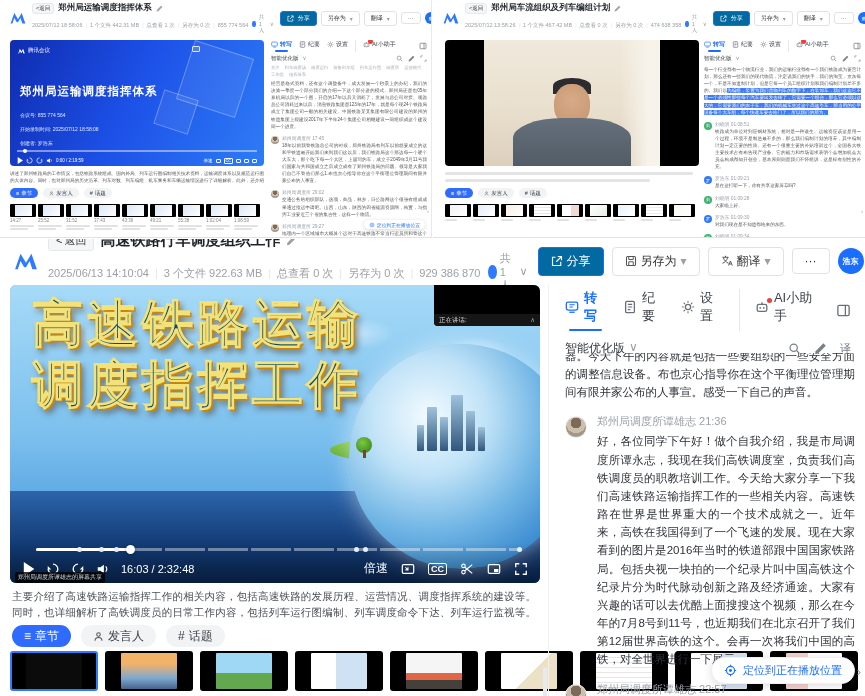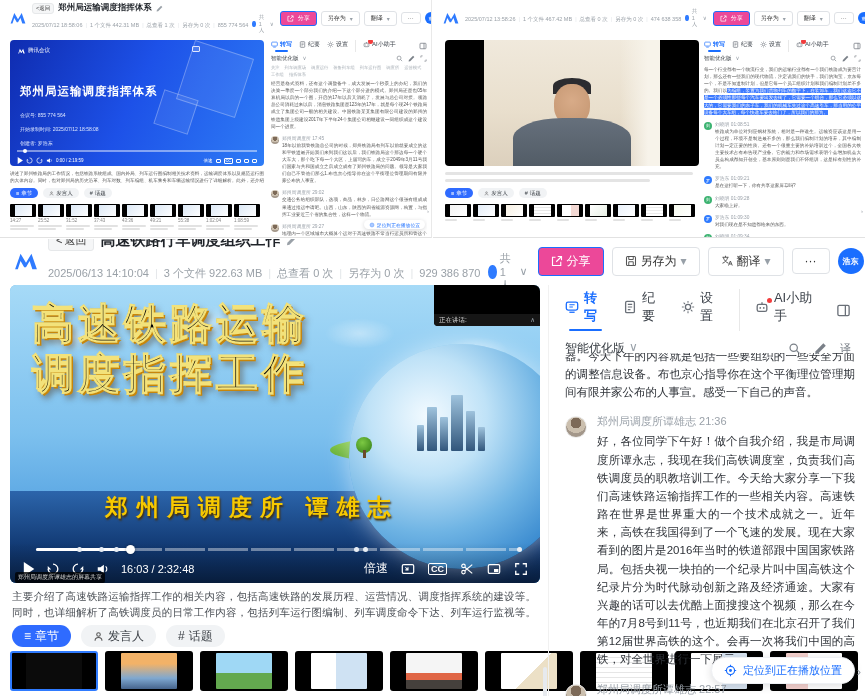--- a/index.html
+++ b/index.html
@@ -13,21 +13,21 @@
 
 .hdr{position:absolute;left:0;right:0;top:0;display:flex;align-items:center}
 .hdr .tcol{display:flex;flex-direction:column;justify-content:center}
 .trow{display:flex;align-items:center}
 .backchip{display:inline-flex;align-items:center;background:#f5f6f7;border:1px solid #e6e8ea;border-radius:3px;color:#444;white-space:nowrap}
 .stats{display:flex;align-items:center;color:#9aa1a8;white-space:nowrap}
 .stat+.stat::before{content:"|";color:#e3e6e9;margin:0 6px}
 .people{display:inline-flex;align-items:center;color:#9aa1a8;gap:3px}
 .pavatar{display:inline-block;border-radius:50%;background:#2f7bff}
 .btn{display:inline-flex;align-items:center;justify-content:center;gap:4px;border-radius:4px;border:1px solid #dfe2e6;background:#fff;color:#333;white-space:nowrap;cursor:pointer}
-.btn.primary{background:#ec4899;border-color:#1a6eff;color:#fff}
+.btn.primary{background:#0369a1;border-color:#1a6eff;color:#fff}
 .avatar{border-radius:50%;background:#1a6eff;color:#fff;display:flex;align-items:center;justify-content:center;font-weight:bold}
 .chev{color:#98a0a8}
 #mainS .hdr{height:44px;padding:0 14px;gap:10px}
 #mainS .backchip{font-size:11px;padding:2px 7px;gap:2px}
 #mainS .title{font-size:15px;font-weight:bold;color:#1f2329;margin:0 6px}
 #mainS .stats{font-size:11px;margin-top:3px}
 #mainS .hbtns{margin-left:auto;display:flex;align-items:center;gap:8px}
 #mainS .btn{font-size:12px;padding:5px 12px}
 #mainS .avatar{width:26px;height:26px;font-size:8px}
 .mini .hdr{height:36px;padding:0 10px;gap:6px}
@@ -44,21 +44,21 @@
 #mainS .pavatar{width:14px;height:14px}
 
 .vwrap{position:absolute;left:10px;top:46px;width:530px;height:298px;border-radius:6px;overflow:hidden;background:#6cb5ea}
 .sky{position:absolute;inset:0;background:linear-gradient(180deg,#a6daf7 0%,#7cc0ee 50%,#5ea9e4 72%)}
 .wmap{position:absolute;left:0;top:0;right:0;height:58%;opacity:.5;background:
  radial-gradient(40px 22px at 12% 30%,rgba(255,255,255,.8),transparent 70%),
  radial-gradient(60px 26px at 38% 22%,rgba(255,255,255,.7),transparent 70%),
  radial-gradient(50px 22px at 66% 28%,rgba(255,255,255,.75),transparent 70%),
  radial-gradient(46px 20px at 88% 38%,rgba(255,255,255,.7),transparent 70%)}
 .sea{position:absolute;left:0;right:0;bottom:0;height:92px;background:linear-gradient(180deg,#2c65ab,#123a74 60%,#0c2c5c)}
-.gtitle{position:absolute;left:22px;top:14px;font-size:42px;line-height:1.2;font-weight:bold;letter-spacing:4px;color:#000000;-webkit-text-stroke:1px #f3e27a;text-shadow:2px 2px 0 #c8860a,4px 5px 6px rgba(70,35,0,.55)}
+.gtitle{position:absolute;left:22px;top:8px;font-size:51px;line-height:1.2;font-weight:bold;letter-spacing:4px;color:#0c4a6e;-webkit-text-stroke:1px #f3e27a;text-shadow:2px 2px 0 #c8860a,4px 5px 6px rgba(70,35,0,.55)}
 .sname{position:absolute;left:95px;bottom:60px;font-size:23px;font-weight:bold;letter-spacing:8px;color:#f7c900;text-shadow:1px 2px 2px #4a2e00}
 .globe{position:absolute;right:-34px;bottom:14px;width:225px;height:225px;border-radius:50%;background:radial-gradient(circle at 35% 32%,#f2faff 0%,#bfe2f7 28%,#6fb4e4 55%,#3c8cd0 78%,#2a6bb0);box-shadow:0 0 24px rgba(255,255,255,.5)}
 .grass{position:absolute;right:-5px;bottom:118px;width:215px;height:30px;border-radius:50%;background:linear-gradient(180deg,#8ed14f,#4f9e22)}
 .city{position:absolute;right:55px;bottom:132px;display:flex;align-items:flex-end;gap:3px}
 .city i{display:block;background:linear-gradient(180deg,#9fc3dd,#31567c);border-radius:1px}
 .tree{position:absolute;right:168px;bottom:130px;width:16px;height:16px;border-radius:50%;background:radial-gradient(circle at 40% 35%,#7cc943,#2f7a14)}
 .tree::after{content:"";position:absolute;left:7px;top:13px;width:3px;height:8px;background:#6b4a2b}
 .cam{position:absolute;right:0;top:0;width:106px;height:41px;background:#000;border-radius:0 0 0 4px;overflow:hidden}
 .cam .bar{position:absolute;left:0;right:0;bottom:0;height:12px;background:#161616;color:#cfcfcf;font-size:6.5px;display:flex;align-items:center;justify-content:space-between;padding:0 5px}
 .ctl{position:absolute;left:0;right:0;bottom:0;height:40px;background:linear-gradient(180deg,transparent,rgba(0,0,0,.35));color:#fff}
@@ -459,20 +459,29 @@
 
 <div id="miniB" class="shot mini">
   <div class="hdr">
     <span>
         <svg width="16" height="14" viewBox="0 0 26 22">
           <path d="M1 20L7 3l6 10L19 3l6 17h-5l-3-9-4 7h-2l-4-7-3 9z" fill="#2f7bff"></path>
         </svg>
       </span>
     <div class="tcol">
       <div class="trow">
+        <span class="backchip">&lt; <span>返回</span></span>
+        <span class="title">郑州局车流组织及列车编组计划</span>
+        <span>
+            <svg width="7" height="7" viewBox="0 0 16 16">
+              <path d="M11.5 1.5l3 3L5 14l-3.6 1L2 11.4 11.5 1.5z" fill="#9aa1a8"></path>
+            </svg>
+          </span>
+      </div>
+      <div class="trow">
         <span class="stats">
             <span class="stat">2025/07/12 13:58:26</span>
             <span class="stat">1 个文件 467.42 MB</span>
             <span class="stat">总查看 0 次</span>
             <span class="stat">另存为 0 次</span>
             <span class="stat">474 638 358</span>
           </span>
         <span class="people" style="margin-left:4px">
             <span class="pavatar"></span>
             <span>共1人</span>
@@ -748,21 +757,20 @@
         <i style="width:8px;height:34px"></i>
         <i style="width:12px;height:56px"></i>
         <i style="width:9px;height:40px"></i>
         <i style="width:7px;height:24px"></i>
     </div>
     <div class="tree"></div>
     <div class="gtitle">
         <div>高速铁路运输</div>
         <div>调度指挥工作</div>
       </div>
-    <div class="sname">郑州局调度所 谭雄志</div>
     <div class="cam">
       <div class="bar">
           <span>正在讲话:</span>
           <span class="chev">∧</span>
         </div>
     </div>
     <div class="ctl">
       <div class="pbar">
         <div class="pfill"></div>
         <span class="mk" style="left:8.5%"></span>

